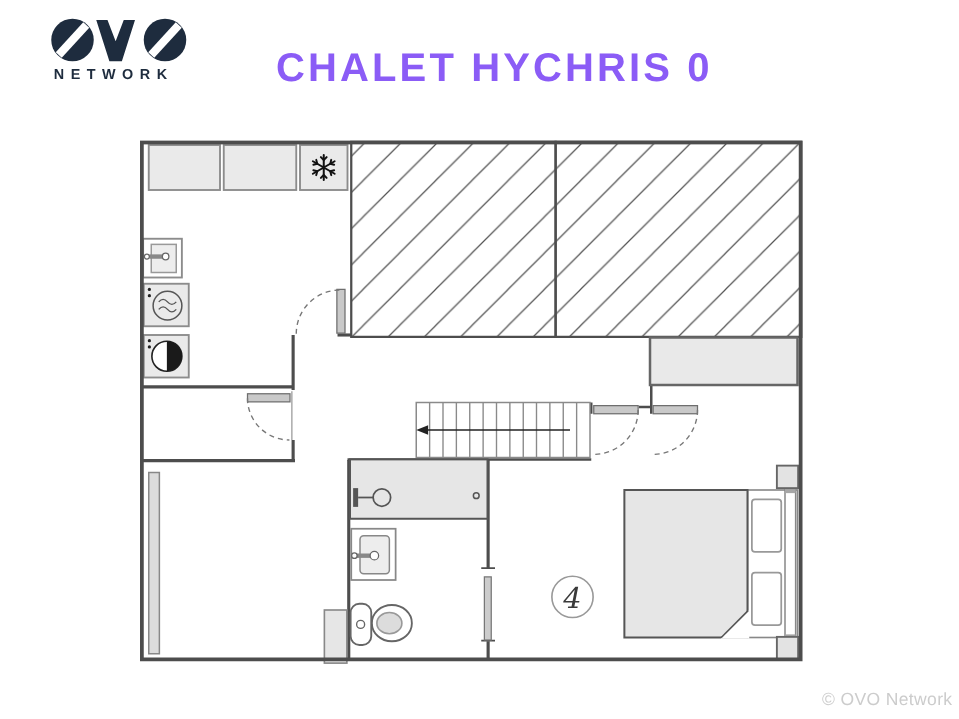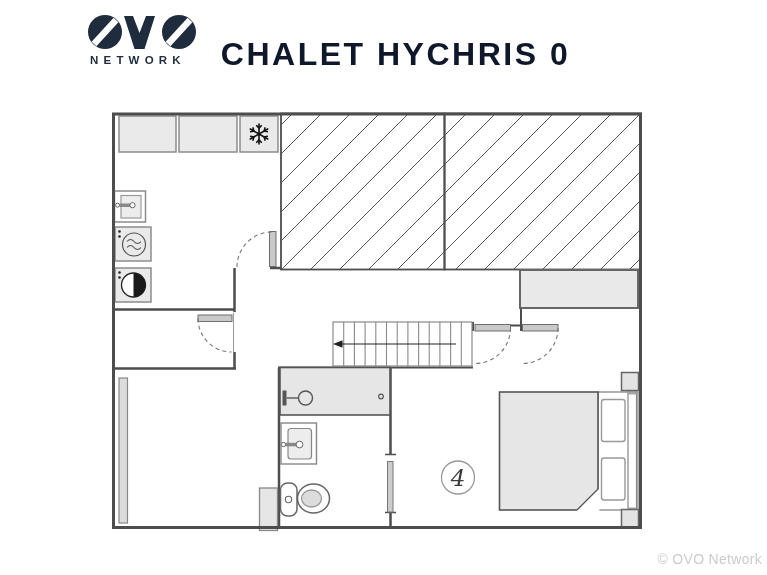--- a/index.html
+++ b/index.html
@@ -1,29 +1,29 @@
 <!DOCTYPE html>
 <html><head>
 <meta charset="utf-8">
 <style>
   html,body{margin:0;padding:0;}
   body{
     width:767px;height:575px;position:relative;background:#ffffff;
     font-family:"Liberation Sans", sans-serif;overflow:hidden;
   }
-  .logo-wrap{position:absolute;left:40px;top:12px;width:120px;margin-left:47px;}
+  .logo-wrap{position:absolute;left:40px;top:12px;width:120px;}
   .logo-network{
     margin-top:2px;padding-left:3px;
     font-size:11.5px;font-weight:bold;letter-spacing:5.2px;
     color:#1e2c3e;
   }
   .page-title{
     position:absolute;left:calc(50% + 12px);top:36px;transform:translateX(-50%);
     font-size:32px;font-weight:bold;letter-spacing:2.5px;
-    color:#0f172a;white-space:nowrap;
+    color:#8b5cf6;white-space:nowrap;
   }
   .copyright{
     position:absolute;right:5px;bottom:8px;
     font-size:14px;color:#cccccc;letter-spacing:.3px;
   }
   svg{display:block;}
   .plan{position:absolute;left:0;top:0;}
 </style>
 </head>
 <body>

